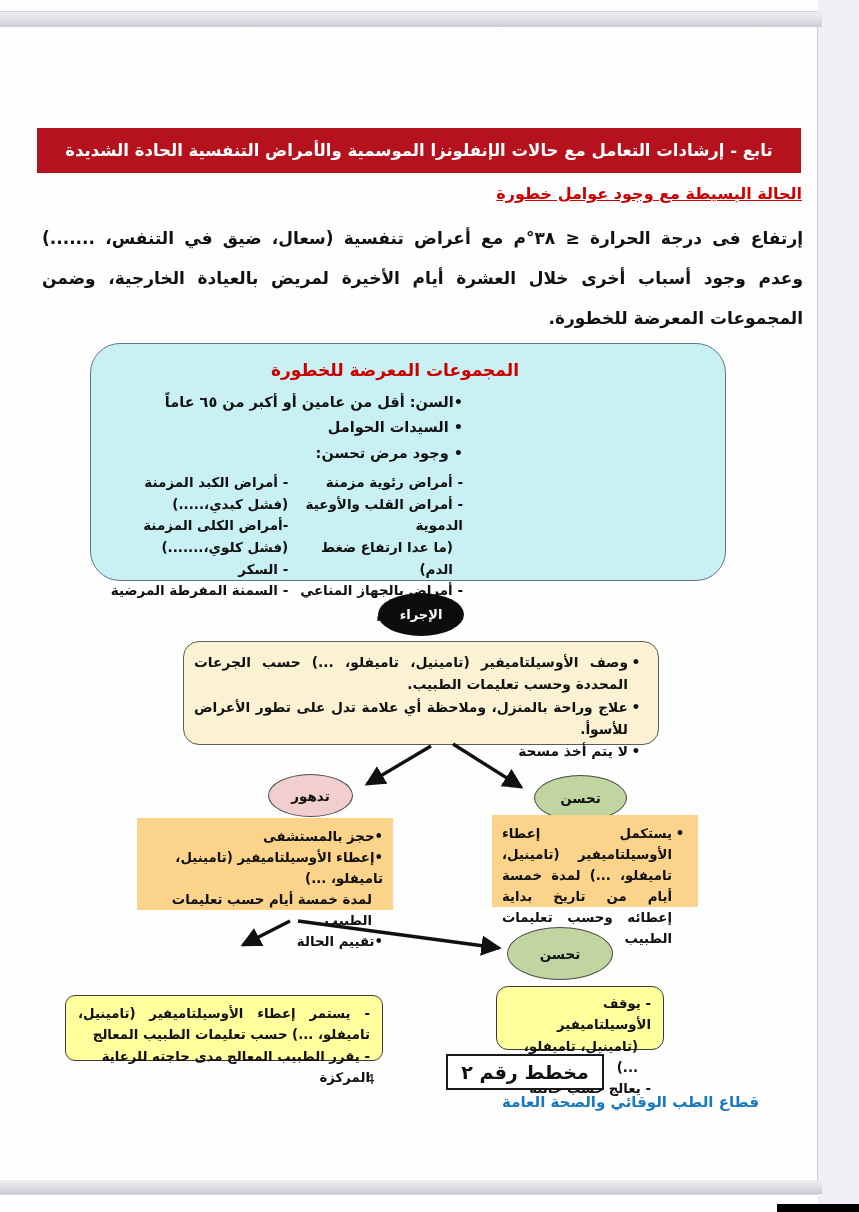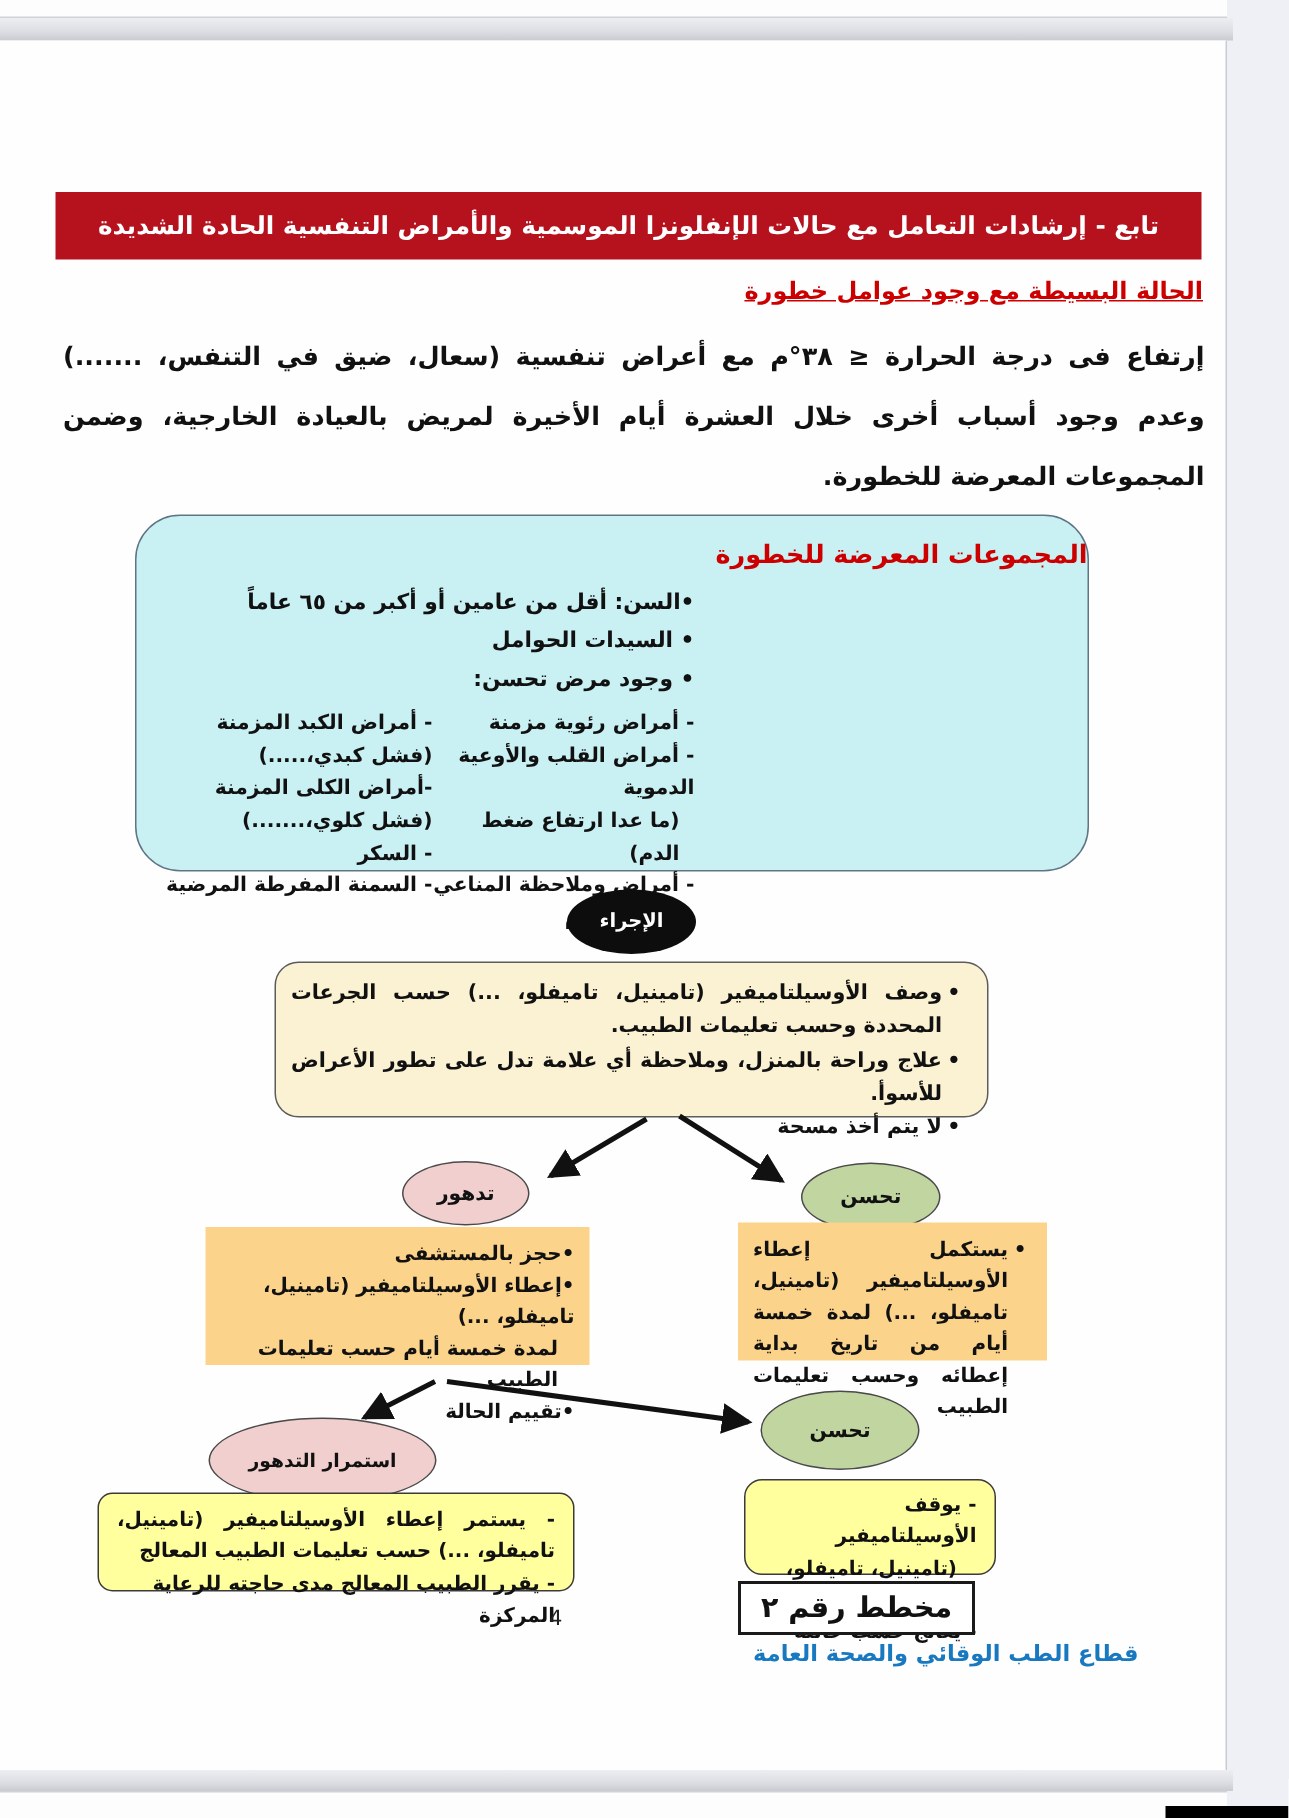--- a/index.html
+++ b/index.html
@@ -55,21 +55,21 @@
   }
   .intro .l1{text-align:justify;text-align-last:justify;}
   .intro .l2{text-align:justify;}
 
   
   .risk-box{
     position:absolute;left:90px;top:316px;width:636px;height:238px;
     background:var(--cyan-bg);border:1.5px solid var(--cyan-border);
     border-radius:30px;direction:rtl;padding-top:16px;
   }
-  .risk-title{color:var(--accent-red);font-size:17px;text-align:right;padding-left:180px;}
+  .risk-title{color:var(--accent-red);font-size:17px;text-align:left;padding-left:180px;}
   .risk-bullets{margin-top:10px;padding-right:262px... ;}
   .risk-bullets{margin-top:10px;padding-left:16px;padding-right:262px;text-align:right;font-size:14.5px;line-height:1.75;}
   .risk-cols{display:flex;direction:rtl;padding:6px 262px 0 8px;font-size:13.5px;line-height:1.6;}
   .risk-cols{width:100%;}
   .risk-cols .colr{width:48%;text-align:right;}
   .risk-cols .coll{width:52%;text-align:right;}
   .risk-cols .indent{padding-right:10px;}
 
   
   .action-oval{
@@ -116,21 +116,21 @@
     direction:rtl;font-size:13.3px;line-height:1.6;
   }
   .yb-left{left:65px;top:968px;width:318px;height:66px;border-radius:10px;padding:7px 12px;}
   .yb-left .j{text-align:justify;}
   .yb-left .r{text-align:right;}
   .yb-right{left:496px;top:959px;width:168px;height:64px;border-radius:12px;padding:6px 12px;text-align:right;}
   .yb-right .cont{padding-right:13px;}
 
   
   .chart-label{
-    position:absolute;left:492px;top:1027px;width:158px;height:36px;
+    position:absolute;left:446px;top:1027px;width:158px;height:36px;
     background:#fff;border:2px solid #1a1a1a;
     display:flex;align-items:center;justify-content:center;
     font-size:19px;direction:rtl;
   }
   .page-num{position:absolute;left:366px;top:1044px;font-size:14px;font-weight:normal;color:#222;}
   .doc-footer{
     position:absolute;right:58px;top:1066px;color:var(--footer-blue);
     font-size:15px;direction:rtl;
   }
 
@@ -159,21 +159,21 @@
     <div class="risk-bullets">
       <div>•السن: أقل من عامين أو أكبر من ٦٥ عاماً</div>
       <div>• السيدات الحوامل</div>
       <div>• وجود مرض تحسن:</div>
     </div>
     <div class="risk-cols">
       <div class="colr">
         <div>- أمراض رئوية مزمنة</div>
         <div>- أمراض القلب والأوعية الدموية</div>
         <div class="indent">(ما عدا ارتفاع ضغط الدم)</div>
-        <div>- أمراض وملاحظة المناعي</div>
+        <div>- أمراض بالجهاز المناعي</div>
         <div>- أمراض الدم</div>
       </div>
       <div class="coll">
         <div>- أمراض الكبد المزمنة (فشل كبدي،.....)</div>
         <div>-أمراض الكلى المزمنة (فشل كلوي،.......)</div>
         <div>- السكر</div>
         <div>- السمنة المفرطة المرضية</div>
       </div>
     </div>
   </div>
@@ -217,21 +217,20 @@
     <div>•تقييم الحالة</div>
   </div>
 
   <div class="orange-box ob-right">
     <div class="b-item">
       <span class="dot">•</span>
       <span class="txt">يستكمل إعطاء الأوسيلتاميفير (تامينيل، تاميفلو، ...) لمدة خمسة أيام من تاريخ بداية إعطائه وحسب تعليمات الطبيب</span>
     </div>
   </div>
 
-  <div class="oval oval-pink ov-contdeter">استمرار التدهور</div>
   <div class="oval oval-green ov-improve2">تحسن</div>
 
   <div class="yellow-box yb-left">
     <div class="j">- يستمر إعطاء الأوسيلتاميفير (تامينيل، تاميفلو، ...) حسب تعليمات الطبيب المعالج</div>
     <div class="r">- يقرر الطبيب المعالج مدى حاجته للرعاية المركزة</div>
   </div>
 
   <div class="yellow-box yb-right">
     <div>- يوقف الأوسيلتاميفير</div>
     <div class="cont">(تامينيل، تاميفلو، ...)</div>

